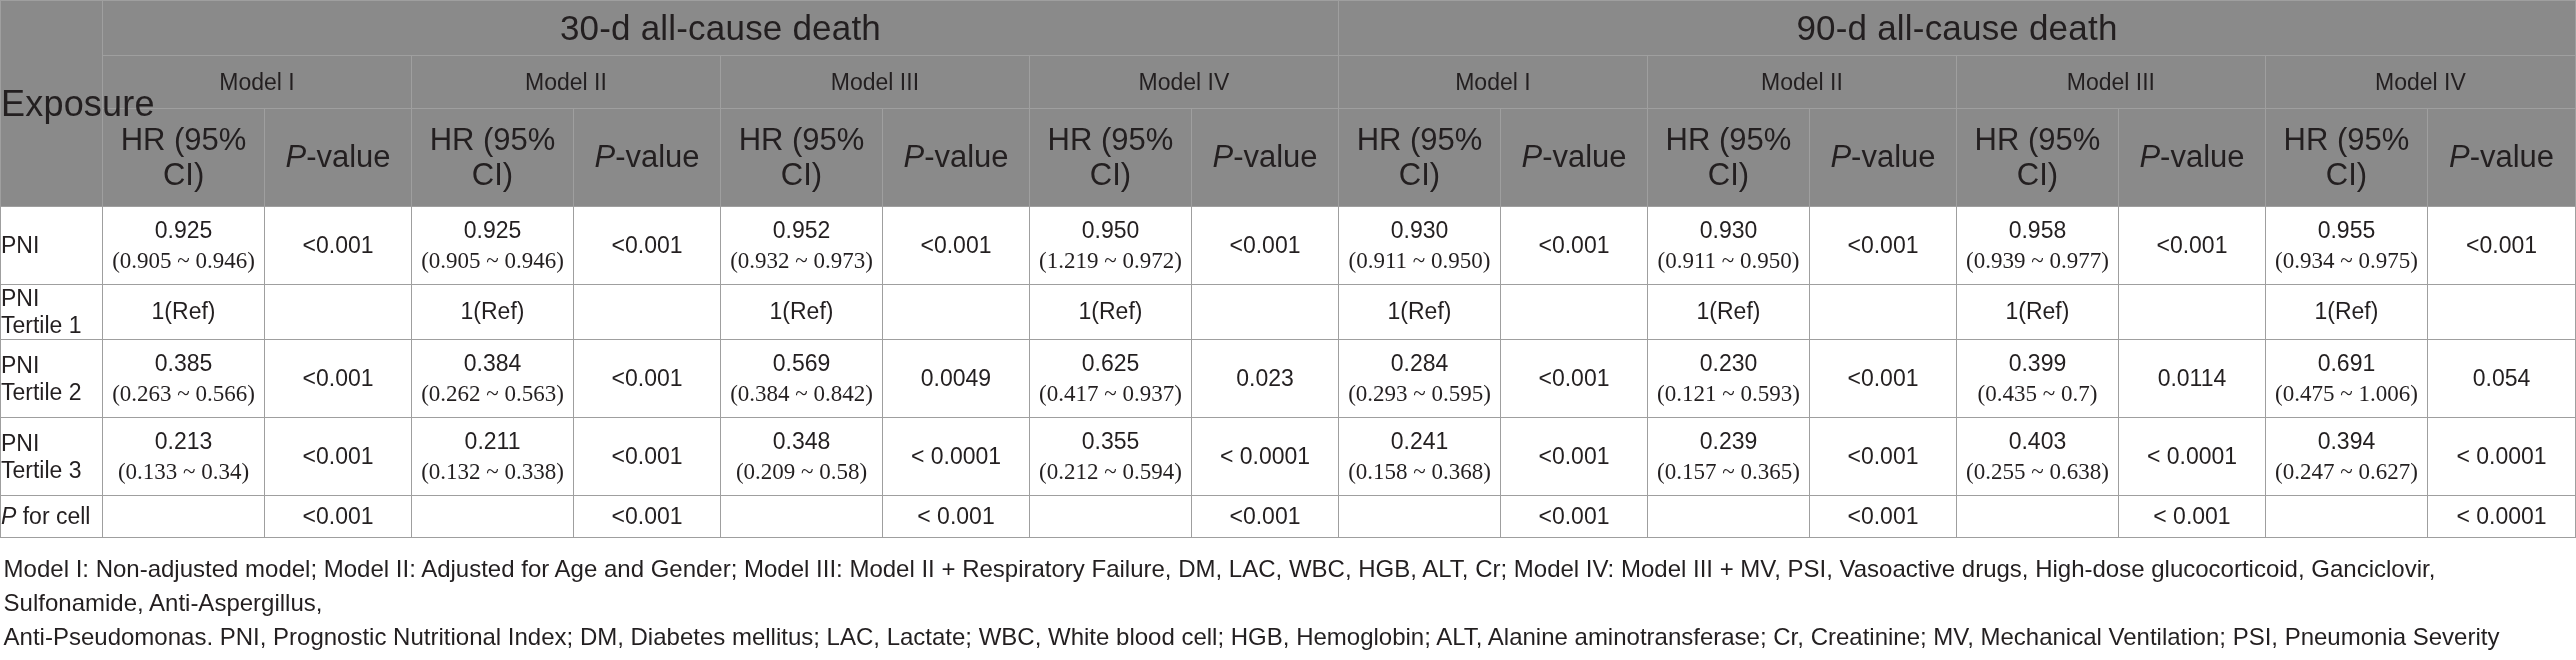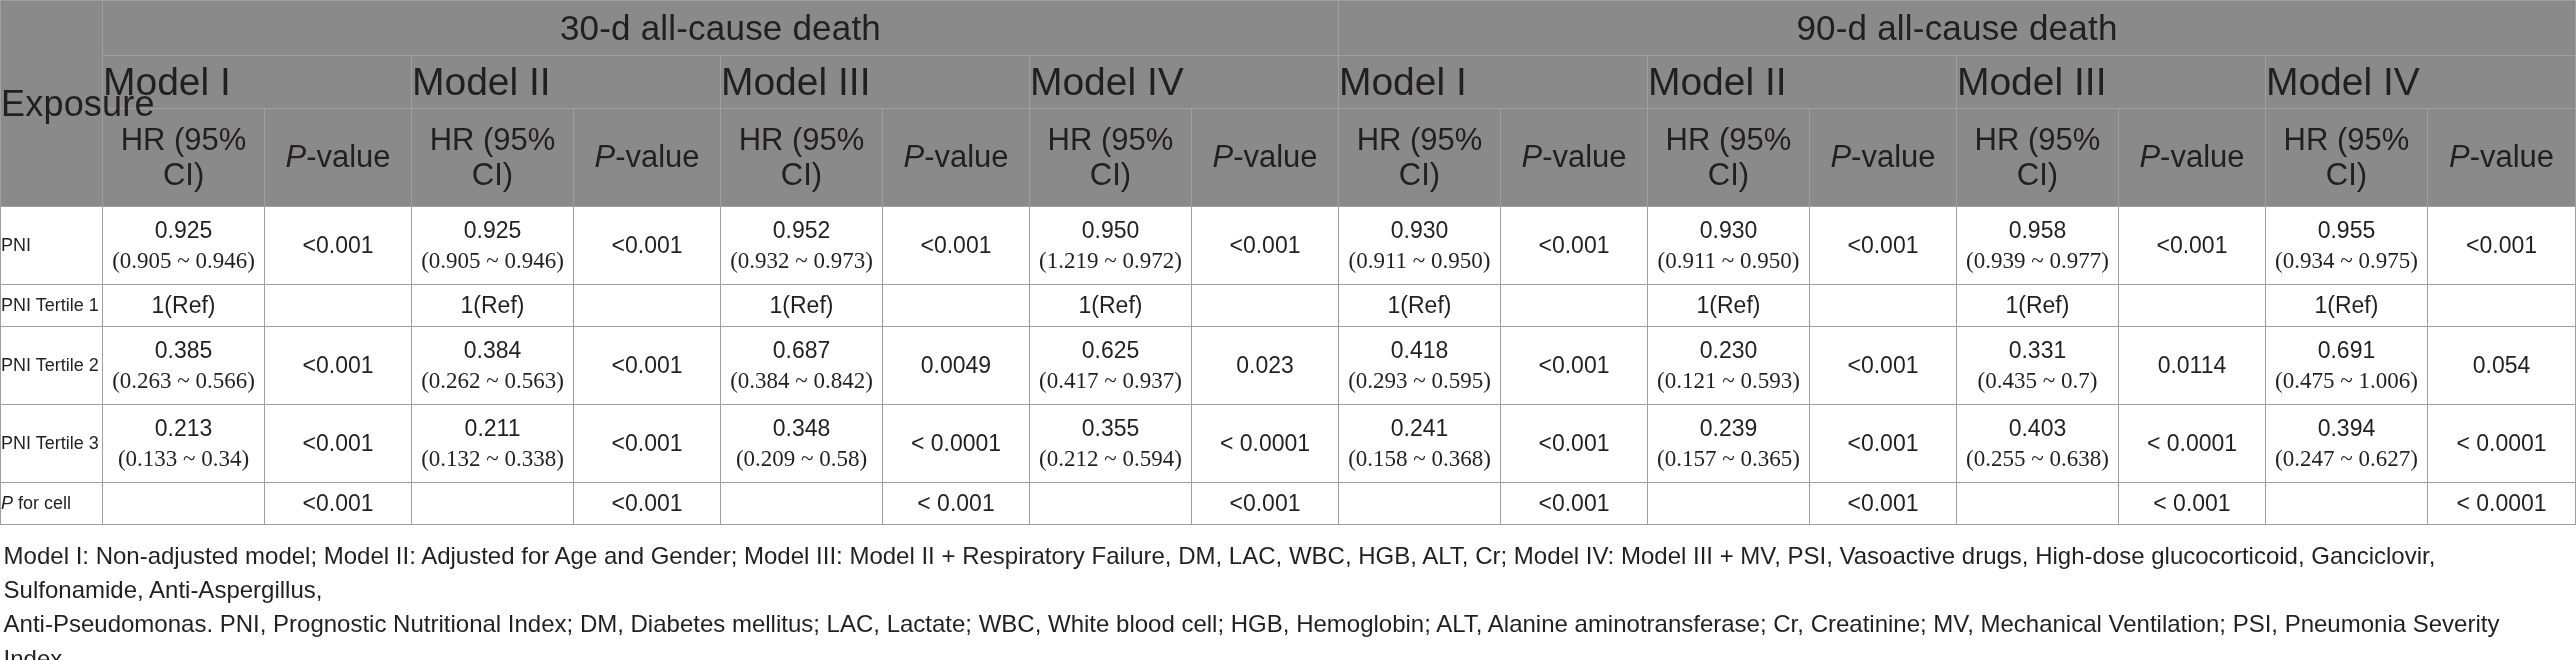--- a/index.html
+++ b/index.html
@@ -35,41 +35,41 @@
   }
   
   .hdr-group {
     height: 55px;
     font-size: 35px;
     text-align: center;
     letter-spacing: 0.2px;
   }
   .hdr-model {
     height: 53px;
-    font-size: 39px;
-    text-align: left;
+    font-size: 23px;
+    text-align: center;
   }
   .hdr-metric {
     height: 98px;
     font-size: 31px;
     text-align: center;
     line-height: 1.12;
     padding: 0 5.3px;
   }
   .hdr-exposure {
     font-size: 36px;
     text-align: left;
     padding-left: 12.5px;
   }
   .hdr-metric i {
     font-style: italic;
   }
   
   td.rowlabel {
-    font-size: 18px;
+    font-size: 23px;
     text-align: left;
     padding-left: 12.5px;
     padding-top: 3.6px;
     padding-bottom: 3.6px;
   }
   td.rowlabel .ital {
     font-style: italic;
   }
   td.val {
     font-size: 23px;
@@ -189,29 +189,29 @@
           <td class="val"></td>
           <td class="val"><span>1(Ref)</span></td>
           <td class="val"></td>
         </tr>
         <tr class="r-tall">
           <td class="rowlabel">PNI Tertile 2</td>
           <td class="val"><span>0.385</span><span class="l2 nowrap">(0.263 ~ 0.566)</span></td>
           <td class="val">&lt;0.001</td>
           <td class="val"><span>0.384</span><span class="l2 nowrap">(0.262 ~ 0.563)</span></td>
           <td class="val">&lt;0.001</td>
-          <td class="val"><span>0.687</span><span class="l2 nowrap">(0.384 ~ 0.842)</span></td>
+          <td class="val"><span>0.569</span><span class="l2 nowrap">(0.384 ~ 0.842)</span></td>
           <td class="val">0.0049</td>
           <td class="val"><span>0.625</span><span class="l2 nowrap">(0.417 ~ 0.937)</span></td>
           <td class="val">0.023</td>
-          <td class="val"><span>0.418</span><span class="l2 nowrap">(0.293 ~ 0.595)</span></td>
+          <td class="val"><span>0.284</span><span class="l2 nowrap">(0.293 ~ 0.595)</span></td>
           <td class="val">&lt;0.001</td>
           <td class="val"><span>0.230</span><span class="l2 nowrap">(0.121 ~ 0.593)</span></td>
           <td class="val">&lt;0.001</td>
-          <td class="val"><span>0.331</span><span class="l2 nowrap">(0.435 ~ 0.7)</span></td>
+          <td class="val"><span>0.399</span><span class="l2 nowrap">(0.435 ~ 0.7)</span></td>
           <td class="val">0.0114</td>
           <td class="val"><span>0.691</span><span class="l2 nowrap">(0.475 ~ 1.006)</span></td>
           <td class="val">0.054</td>
         </tr>
         <tr class="r-tall">
           <td class="rowlabel">PNI Tertile 3</td>
           <td class="val"><span>0.213</span><span class="l2 nowrap">(0.133 ~ 0.34)</span></td>
           <td class="val">&lt;0.001</td>
           <td class="val"><span>0.211</span><span class="l2 nowrap">(0.132 ~ 0.338)</span></td>
           <td class="val">&lt;0.001</td>

